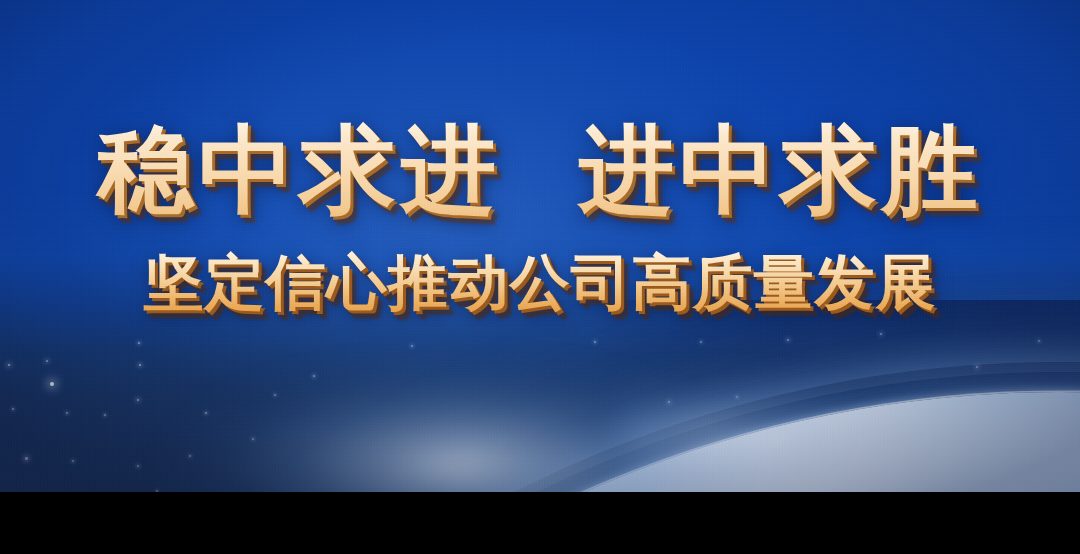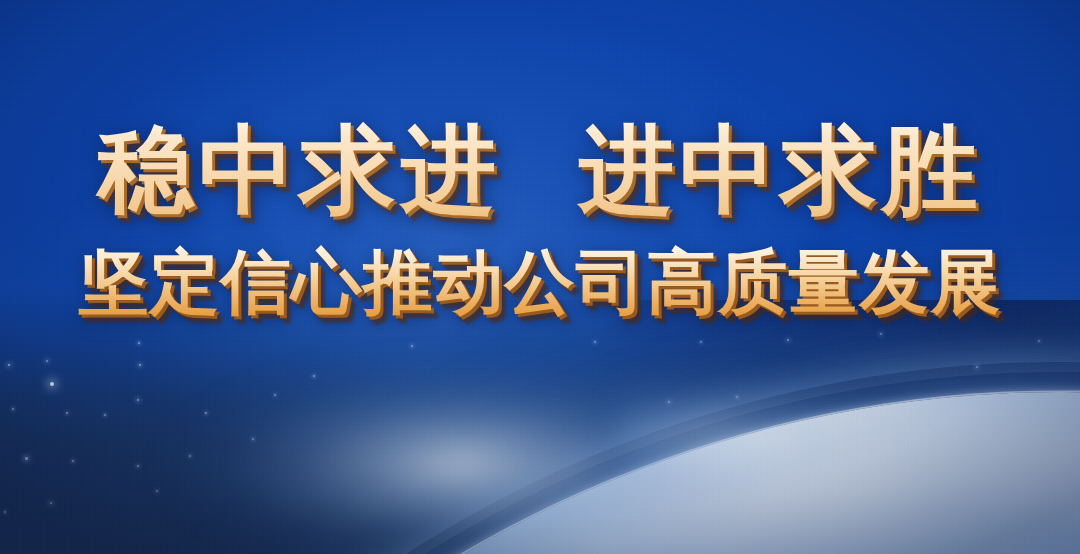--- a/index.html
+++ b/index.html
@@ -4,21 +4,21 @@
 <style>
   html, body {
     margin: 0;
     padding: 0;
     background: #000;
   }
 
   #banner {
     position: relative;
     width: 1080px;
-    height: 554px;
+    height: 492px;
     overflow: hidden;
     font-family: "DejaVu Sans", "Liberation Sans", sans-serif;
     background: #ffffff;
   }
 
   
 
   
   .bg-base {
     position: absolute;
@@ -187,21 +187,21 @@
     color: transparent;
     -webkit-text-fill-color: transparent;
     filter:
       drop-shadow(3px 3px 0 #a96b26)
       drop-shadow(4px 5px 1px rgba(92,46,10,0.55))
       drop-shadow(0 2px 9px rgba(6,28,82,0.55));
   }
 
   .subline {
     margin-top: 22px;
-    font-size: 70px;
+    font-size: 60px;
     line-height: 76px;
     font-weight: 700;
     letter-spacing: 1px;
     white-space: pre;
     background-image: linear-gradient(to bottom,
       #fffaf0 0%,
       #fdeed4 16%,
       #f9dcaf 36%,
       #f3c686 58%,
       #eeb264 76%,

